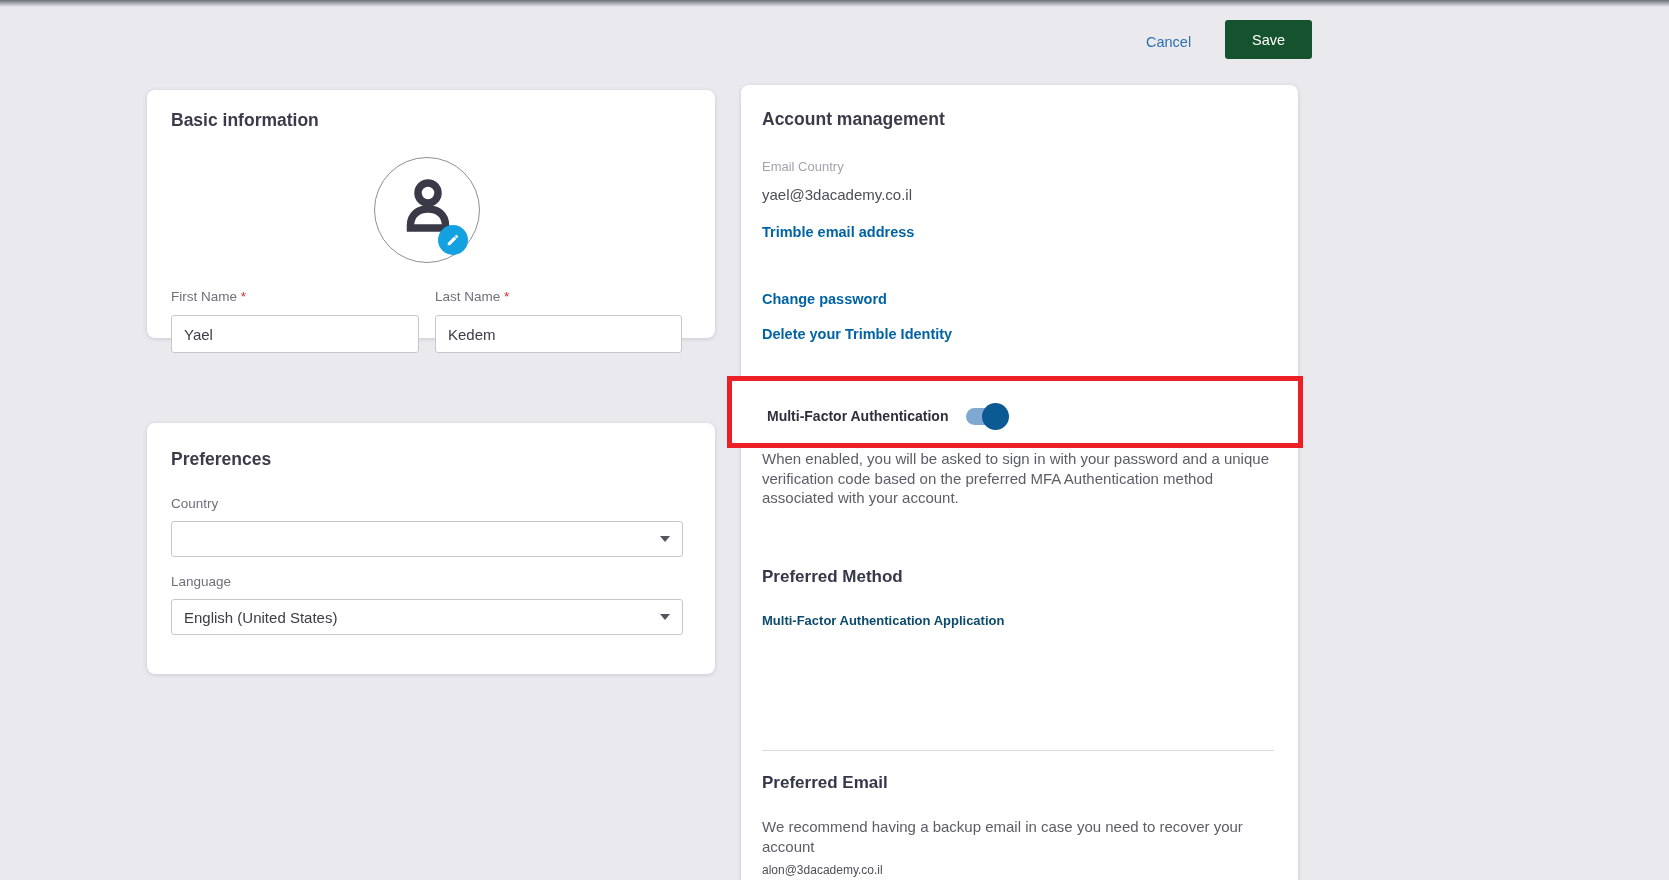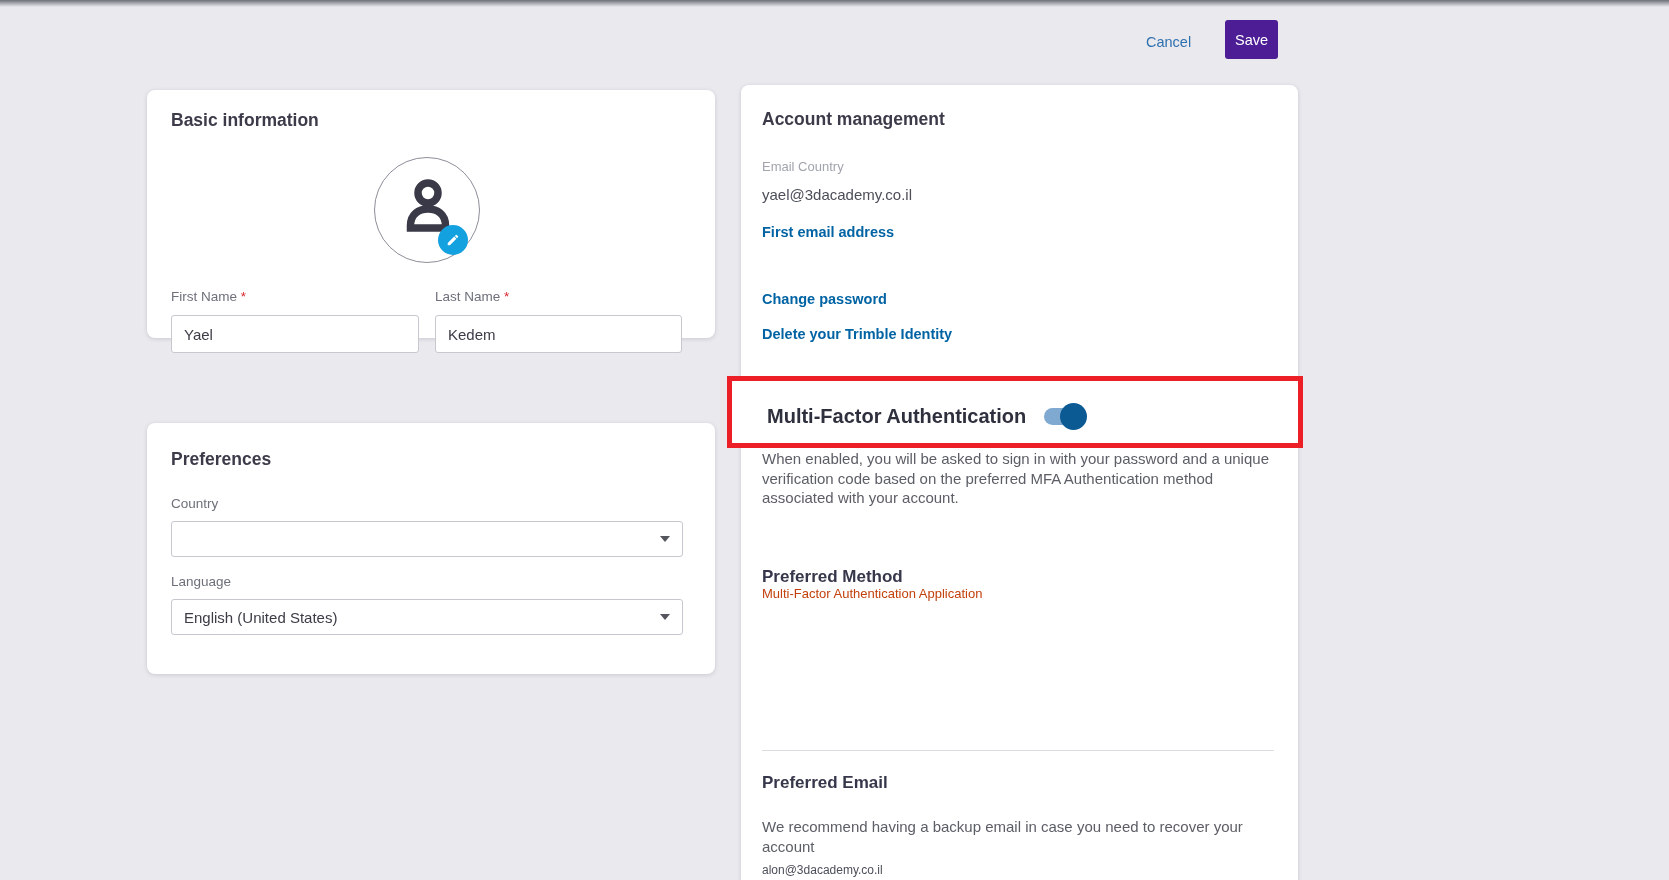--- a/index.html
+++ b/index.html
@@ -13,22 +13,22 @@
   .top-shadow {
     position:absolute; left:0; top:0; width:100%; height:7px;
     background:linear-gradient(#6f6f78, #b9b9c2 60%, #e9e9ee);
   }
   
   .cancel-link {
     position:absolute; left:1146px; top:34px;
     font-size:14.5px; color:#2f70af; cursor:pointer;
   }
   .save-btn {
-    position:absolute; left:1225px; top:20px; width:53px; height:39px;
-    background:#4c1d95; color:#fff; border:none; border-radius:3px;
+    position:absolute; left:1225px; top:20px; width:87px; height:39px;
+    background:#14532d; color:#fff; border:none; border-radius:3px;
     font-size:14.5px; font-family:inherit; display:flex; align-items:center; justify-content:center;
     cursor:pointer;
   }
   
   .card {
     position:absolute; background:#fff; border-radius:8px;
     box-shadow:0 1px 4px rgba(60,60,80,.18);
   }
   #card-basic   { left:147px; top:90px;  width:568px; height:248px; }
   #card-prefs   { left:147px; top:423px; width:568px; height:251px; }
@@ -83,34 +83,34 @@
     font-size:14.5px; font-weight:700; color:#0063a3; cursor:pointer;
   }
   #change-email-link    { top:139px; }
   #change-password-link { top:206px; }
   #delete-identity-link { top:241px; }
   .highlight-box {
     position:absolute; left:-14px; top:291px; width:576px; height:72px;
     border:5px solid #ec1f26; background:#fff; z-index:5;
     display:flex; align-items:center; padding:8px 0 0 35px;
   }
-  .mfa-label { font-size:20px; font-weight:700; color:#2f303e; }
+  .mfa-label { font-size:14px; font-weight:700; color:#2f303e; }
   .toggle {
     position:relative; width:36px; height:17px; margin-left:18px;
     border-radius:9px; background:#7fa9d0; cursor:pointer; flex:none;
   }
   .toggle-knob {
     position:absolute; right:-7px; top:-5px; width:27px; height:27px;
     border-radius:50%; background:#0b5a94;
   }
   .para { font-size:15px; line-height:19.5px; color:#5c5e66; }
   #mfa-desc { top:364px; width:515px; }
   .section-heading { font-size:17px; font-weight:600; color:#36374a; }
   #preferred-heading { top:482px; }
-  #mfa-app-value { top:501px; font-size:13px; color:#c2410c; }
+  #mfa-app-value { top:528px; font-size:13px; color:#0c4a6e;font-weight:bold; }
   #mfa-note { top:561px; width:515px; }
   .divider {
     position:absolute; left:21px; top:665px; width:512px; height:1px;
     background:#dcdce0;
   }
   #recovery-heading { top:688px; }
   #recovery-note { top:732px; width:500px; }
   #recovery-email-value { top:778px; font-size:12px; color:#4c4e58; }
 </style>
 </head>
@@ -168,21 +168,21 @@
     </svg>
   </div>
 </div>
 
 <div class="card" id="card-account">
   <h2 class="card-title" id="account-title">Account management</h2>
 
   <div class="acc muted-label" id="email-label">Email Country</div>
   <div class="acc" id="email-value">yael@3dacademy.co.il</div>
 
-  <div class="acc blue-link" id="change-email-link">First email address</div>
+  <div class="acc blue-link" id="change-email-link">Trimble email address</div>
   <div class="acc blue-link" id="change-password-link">Change password</div>
   <div class="acc blue-link" id="delete-identity-link">Delete your Trimble Identity</div>
 
   <div class="highlight-box">
     <span class="mfa-label">Multi-Factor Authentication</span>
     <div class="toggle">
       <div class="toggle-knob"></div>
     </div>
   </div>
 

